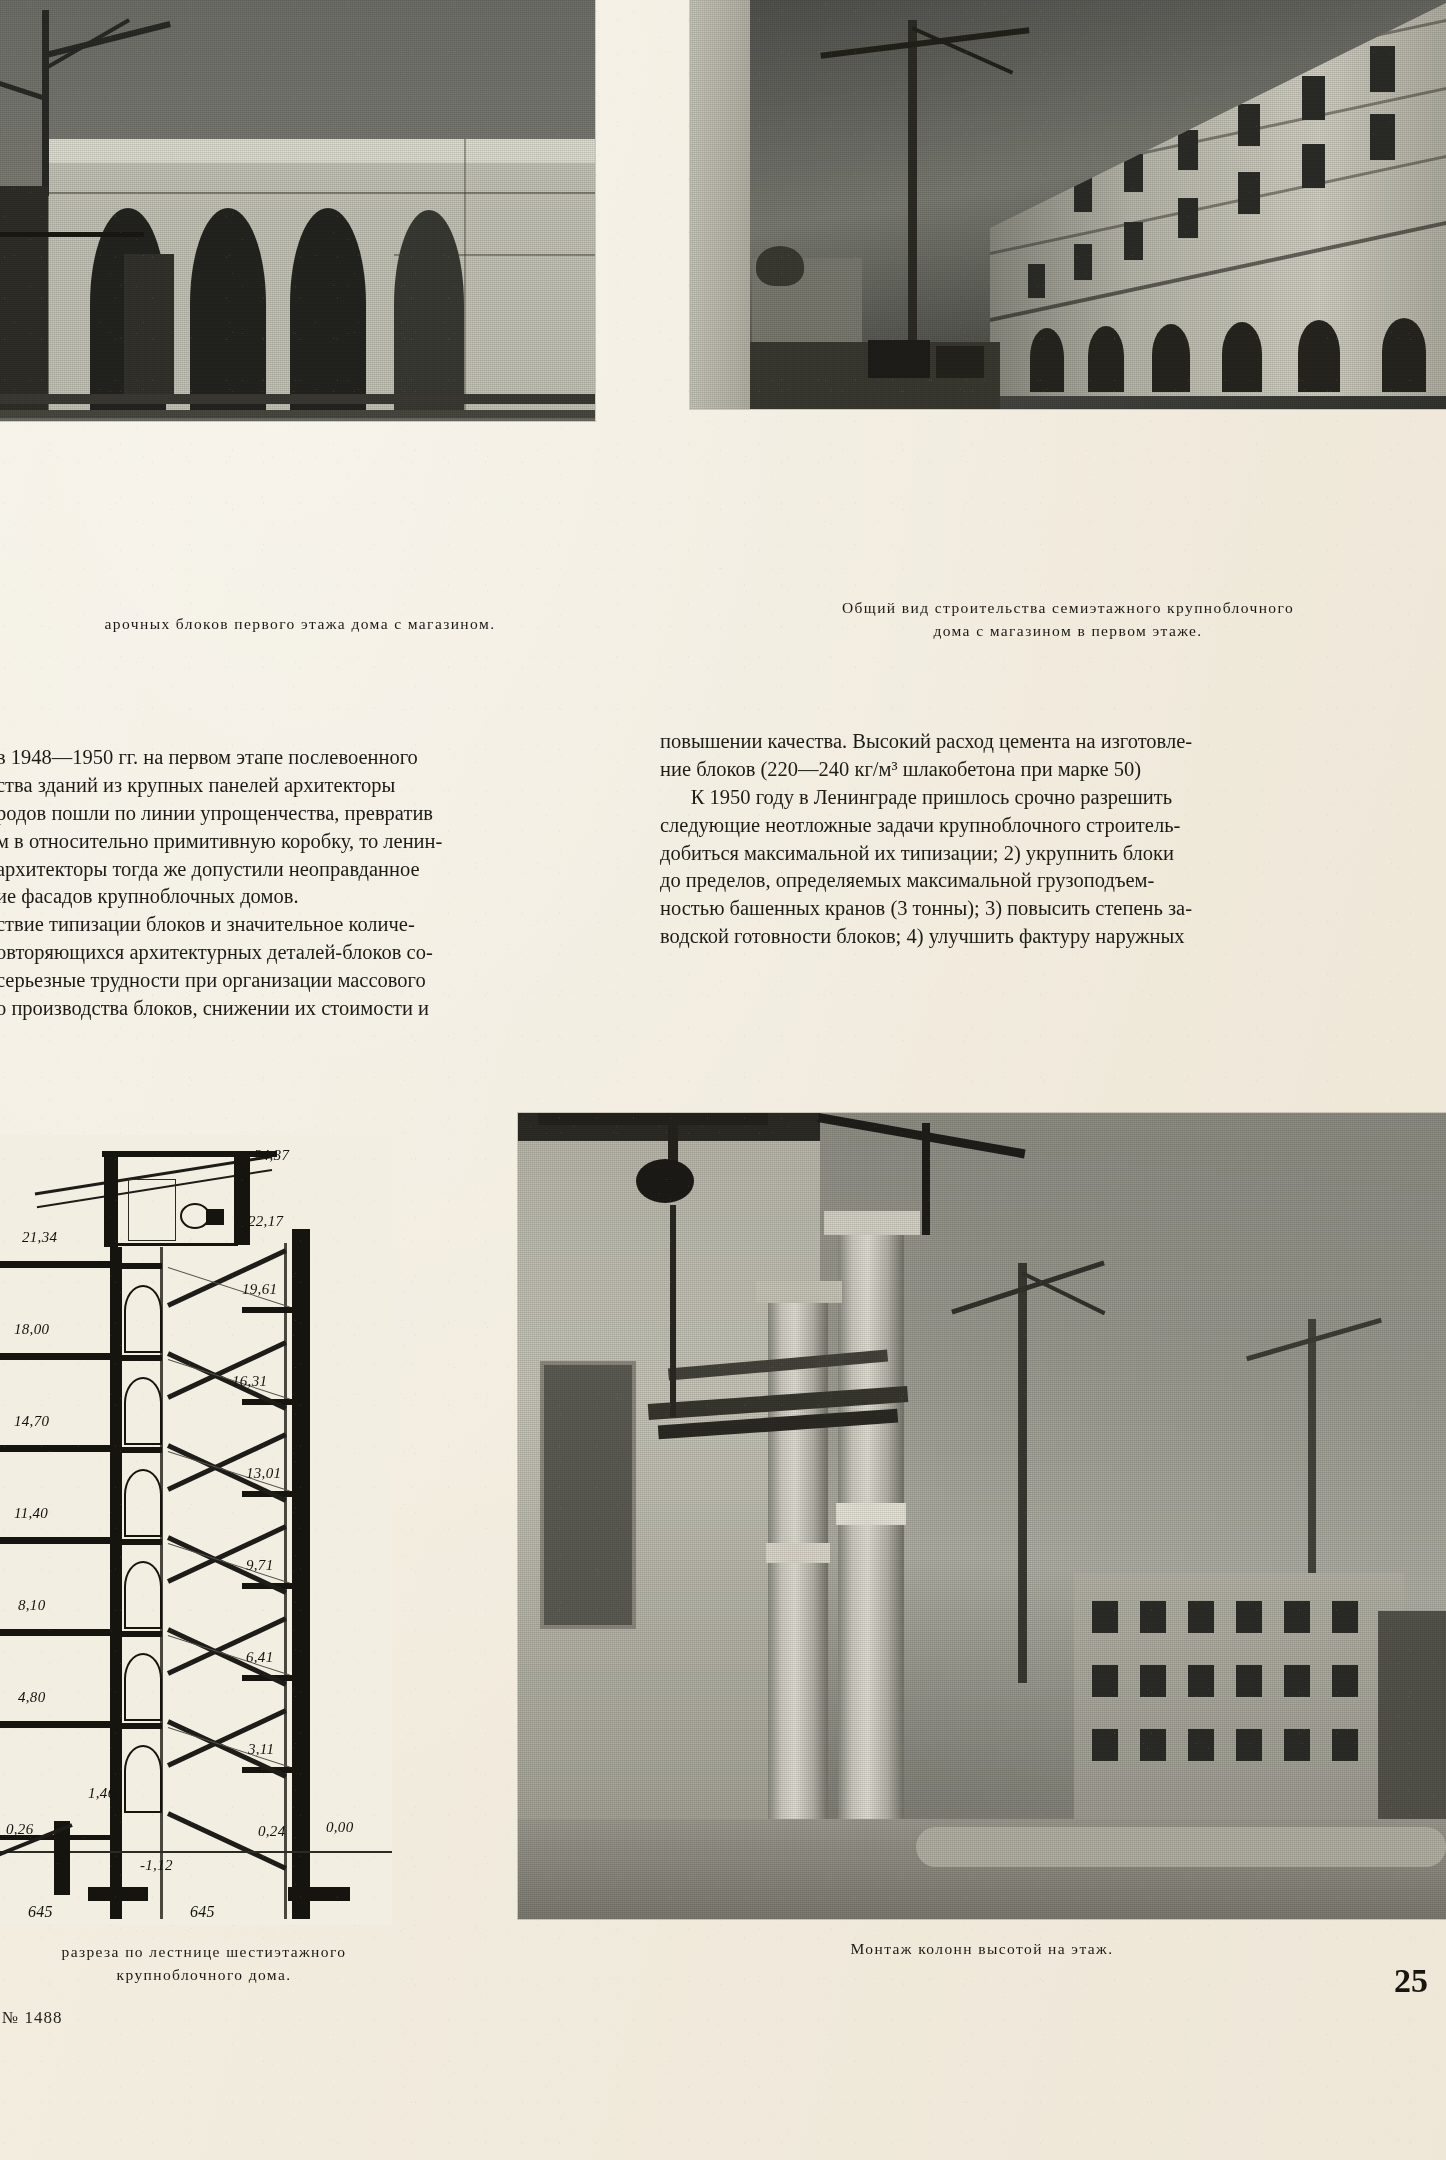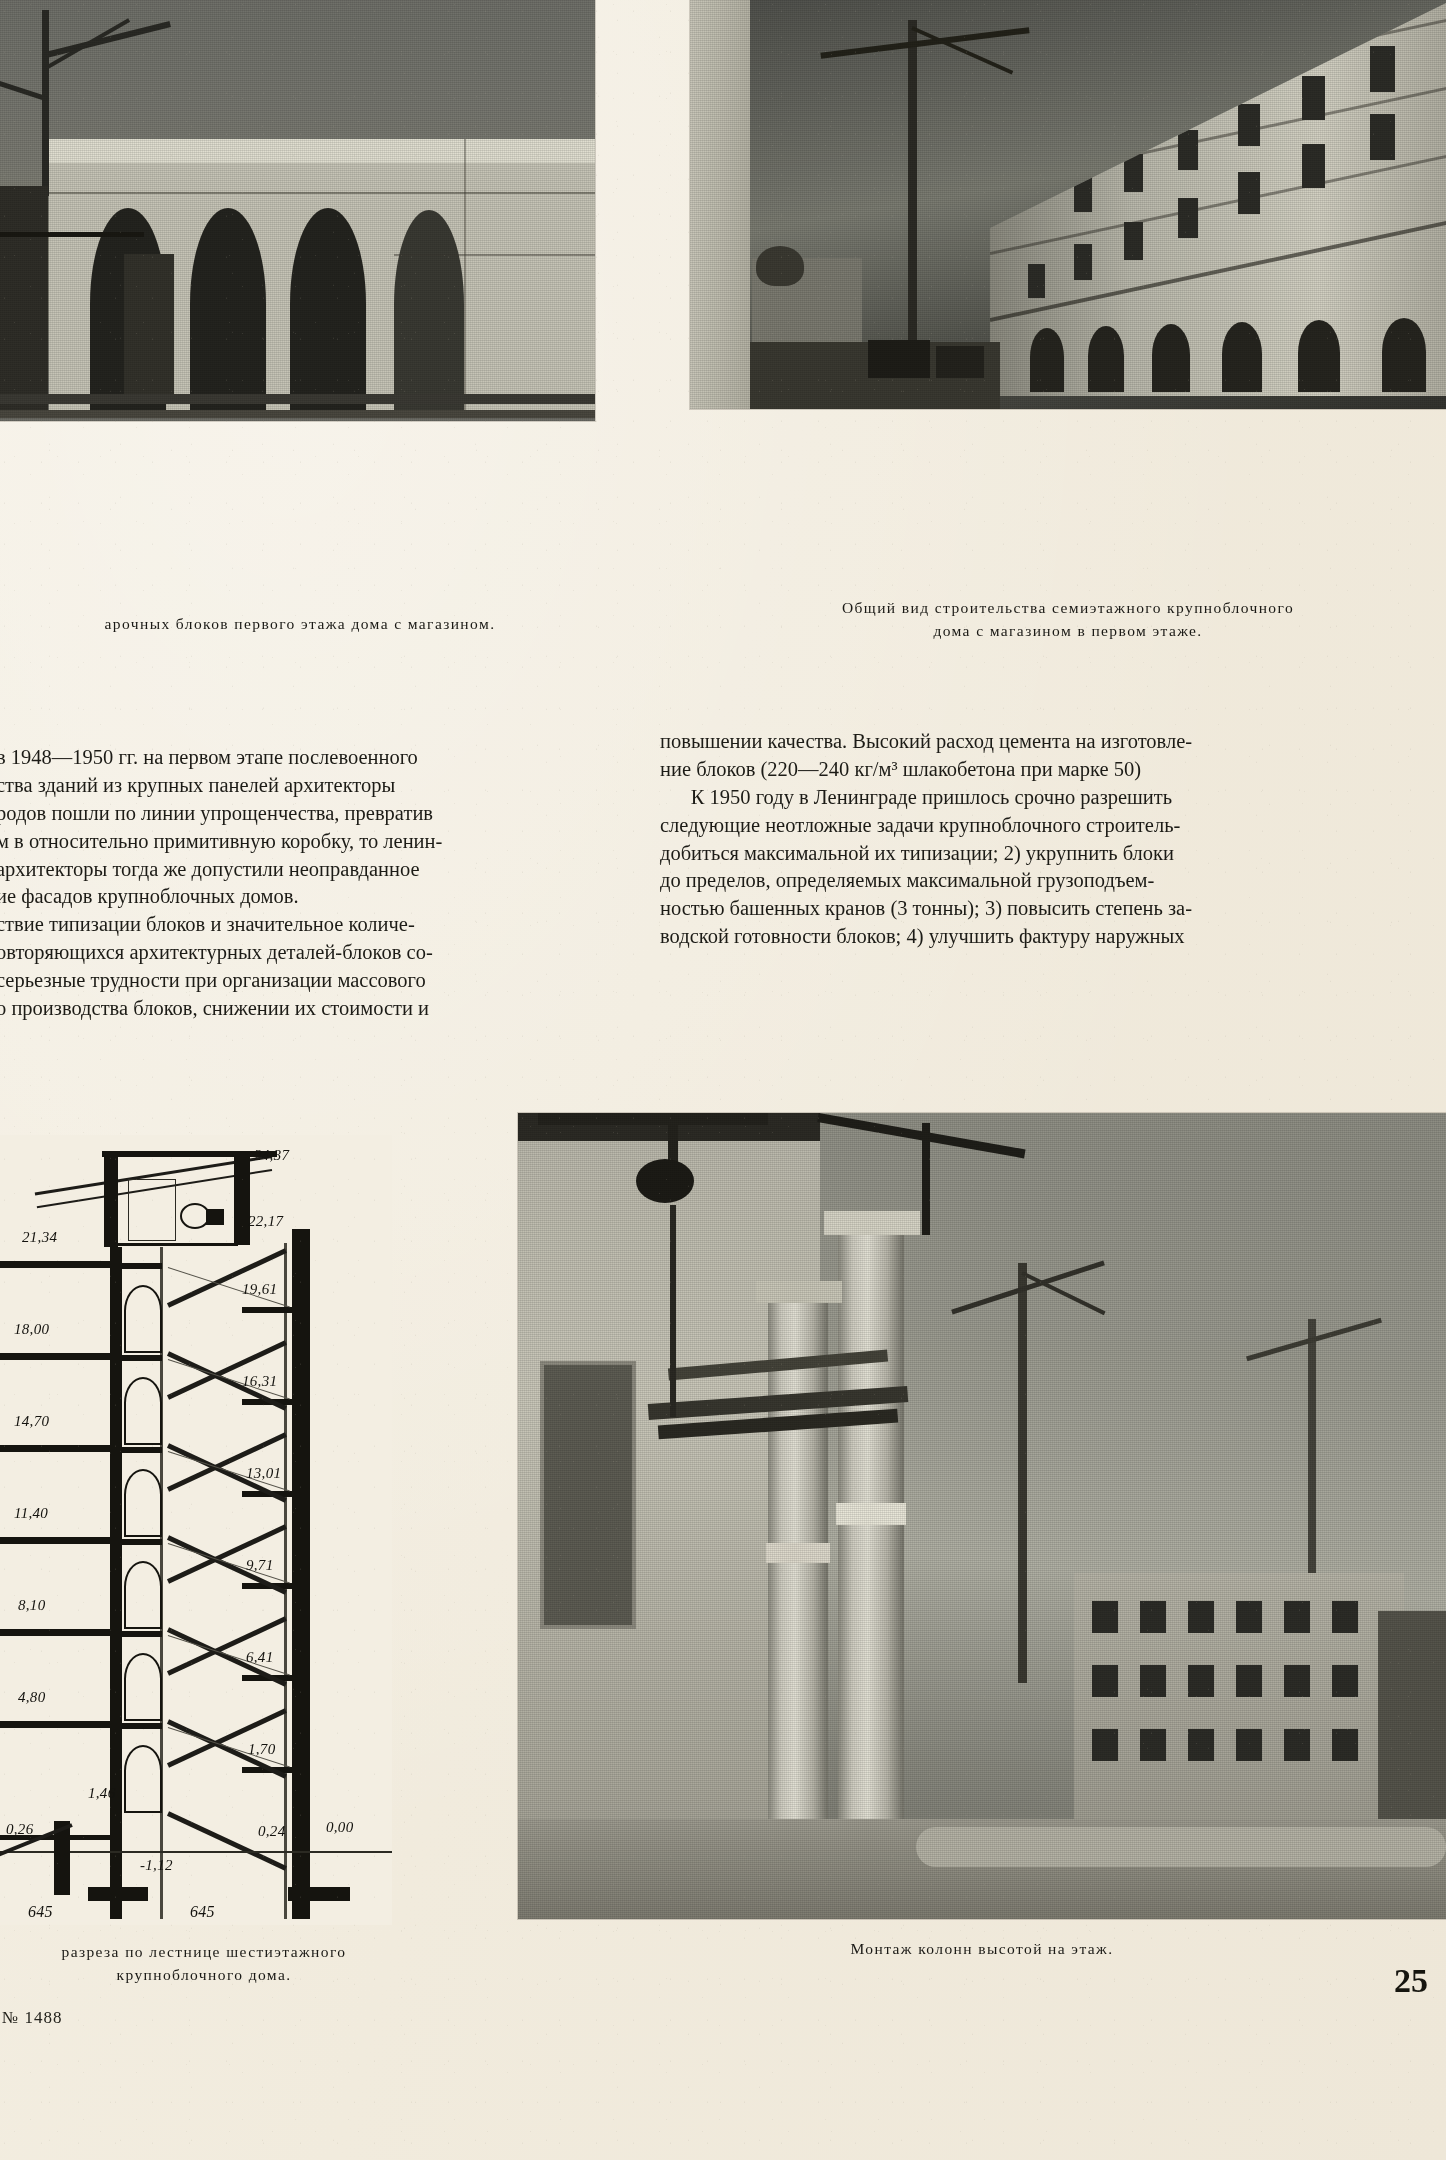--- a/index.html
+++ b/index.html
@@ -307,25 +307,25 @@
     <div class="dim" style="left:30px;top:94px;">21,34</div>
     <div class="dim" style="left:22px;top:186px;">18,00</div>
     <div class="dim" style="left:22px;top:278px;">14,70</div>
     <div class="dim" style="left:22px;top:370px;">11,40</div>
     <div class="dim" style="left:26px;top:462px;">8,10</div>
     <div class="dim" style="left:26px;top:554px;">4,80</div>
 
     <div class="dim" style="left:262px;top:12px;">24,37</div>
     <div class="dim" style="left:256px;top:78px;">22,17</div>
     <div class="dim" style="left:250px;top:146px;">19,61</div>
-    <div class="dim" style="left:250px;top:238px;">16,31</div>
+    <div class="dim" style="left:240px;top:238px;">16,31</div>
     <div class="dim" style="left:254px;top:330px;">13,01</div>
     <div class="dim" style="left:254px;top:422px;">9,71</div>
     <div class="dim" style="left:254px;top:514px;">6,41</div>
-    <div class="dim" style="left:256px;top:606px;">1,70</div>
+    <div class="dim" style="left:256px;top:606px;">3,11</div>
     <div class="dim" style="left:266px;top:688px;">0,24</div>
     <div class="dim" style="left:334px;top:684px;">0,00</div>
 
     <div class="dim" style="left:96px;top:650px;">1,46</div>
     <div class="dim" style="left:14px;top:686px;">0,26</div>
     <div class="dim" style="left:148px;top:722px;">-1,12</div>
 
     <div class="dim" style="left:36px;top:768px;font-size:16px;">645</div>
     <div class="dim" style="left:198px;top:768px;font-size:16px;">645</div>
   </div>

